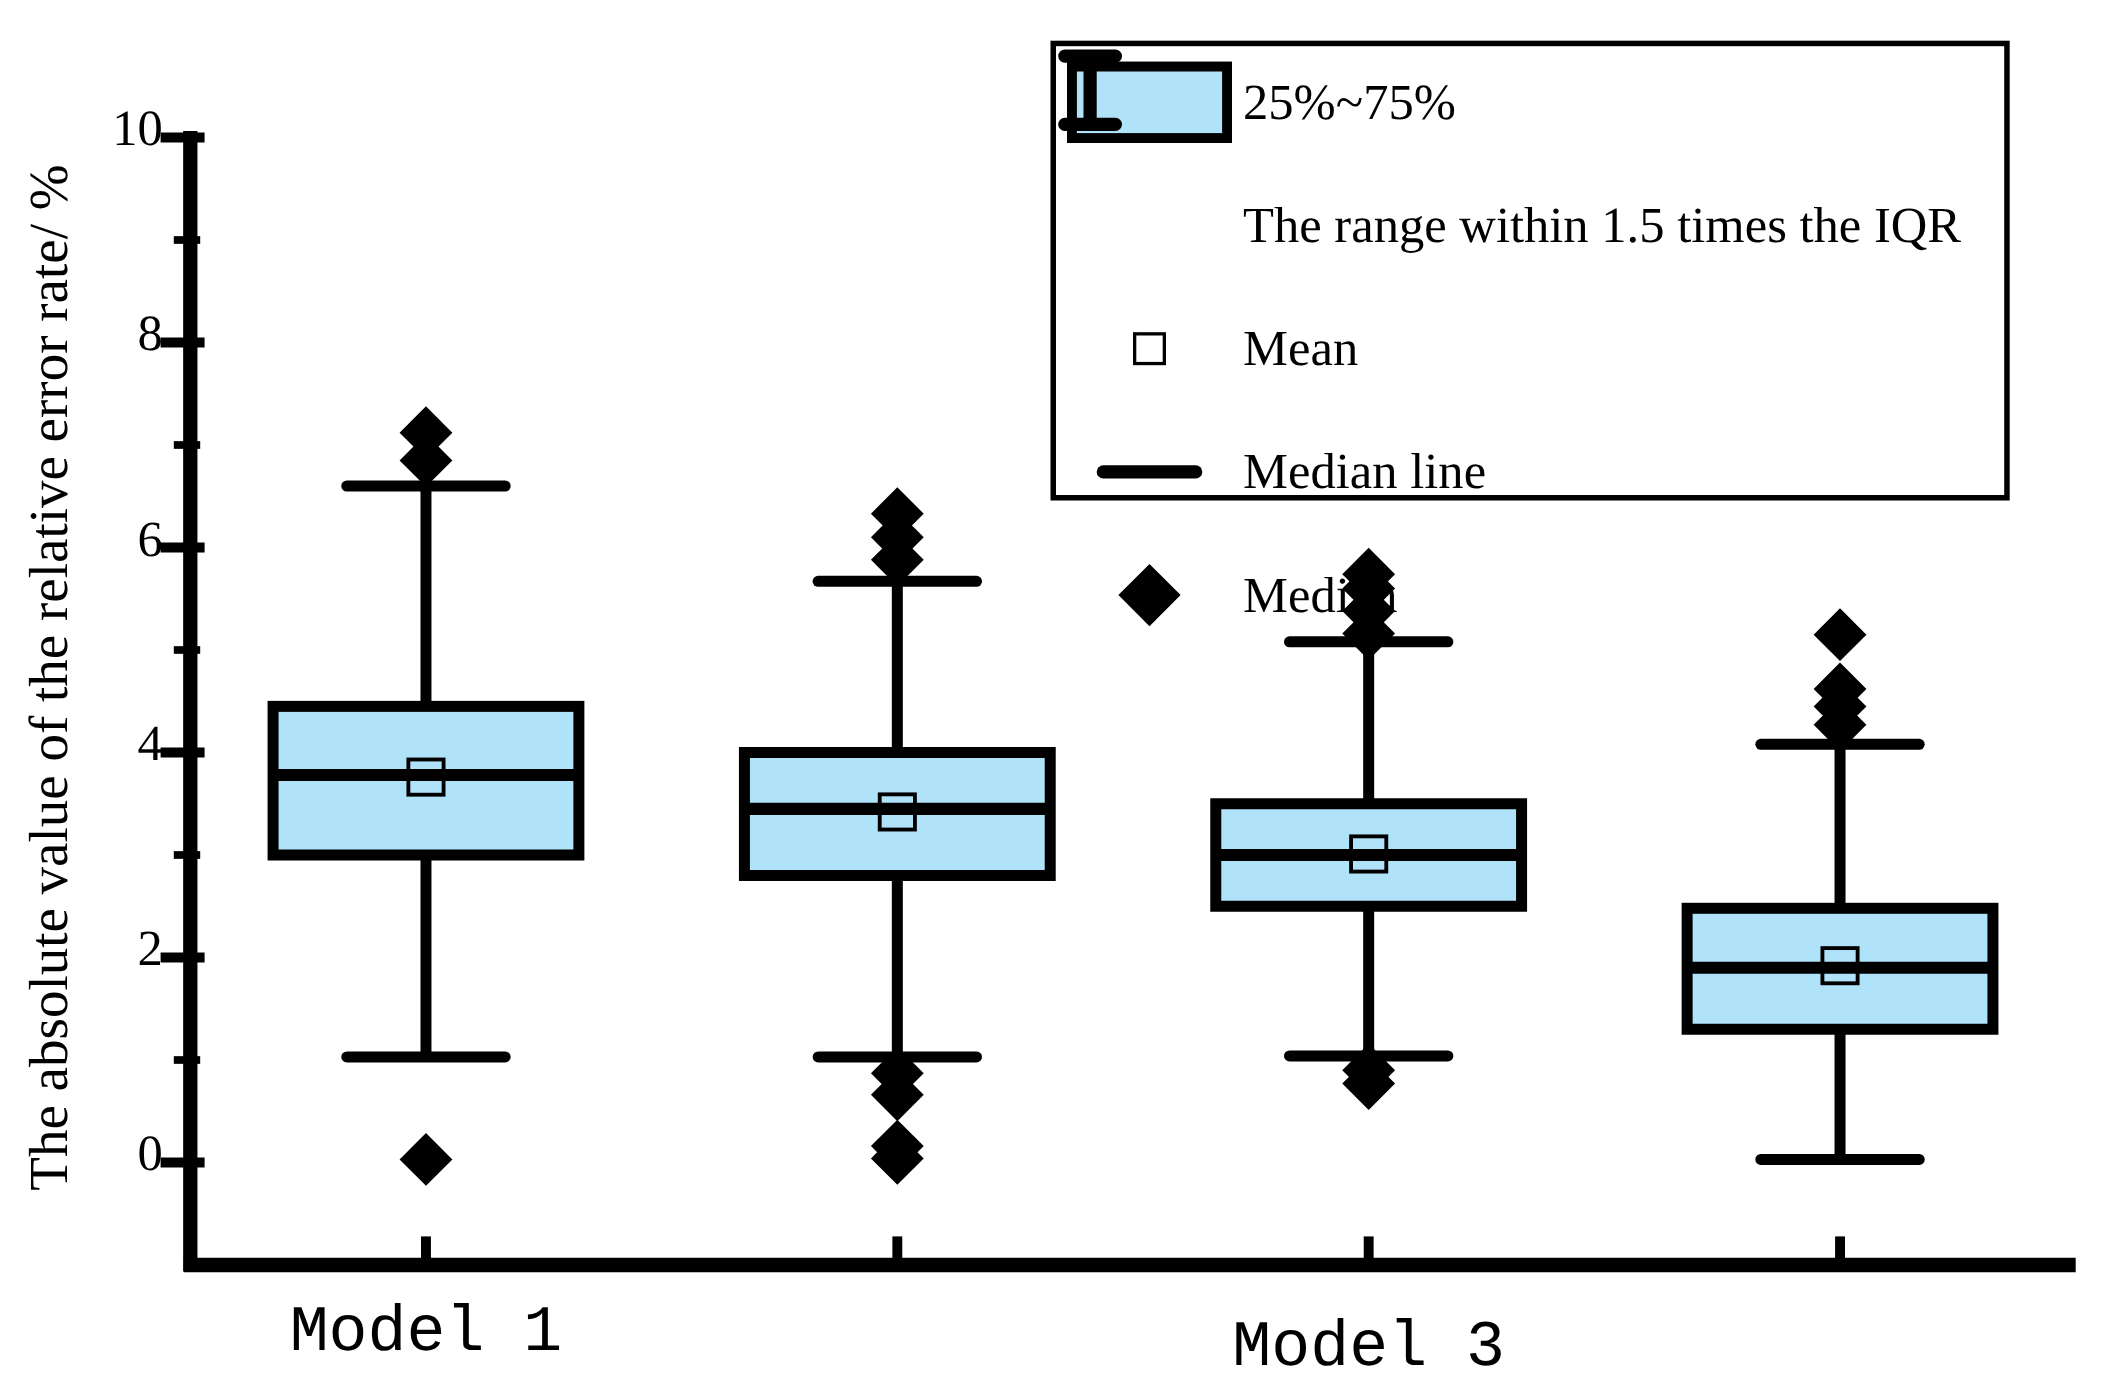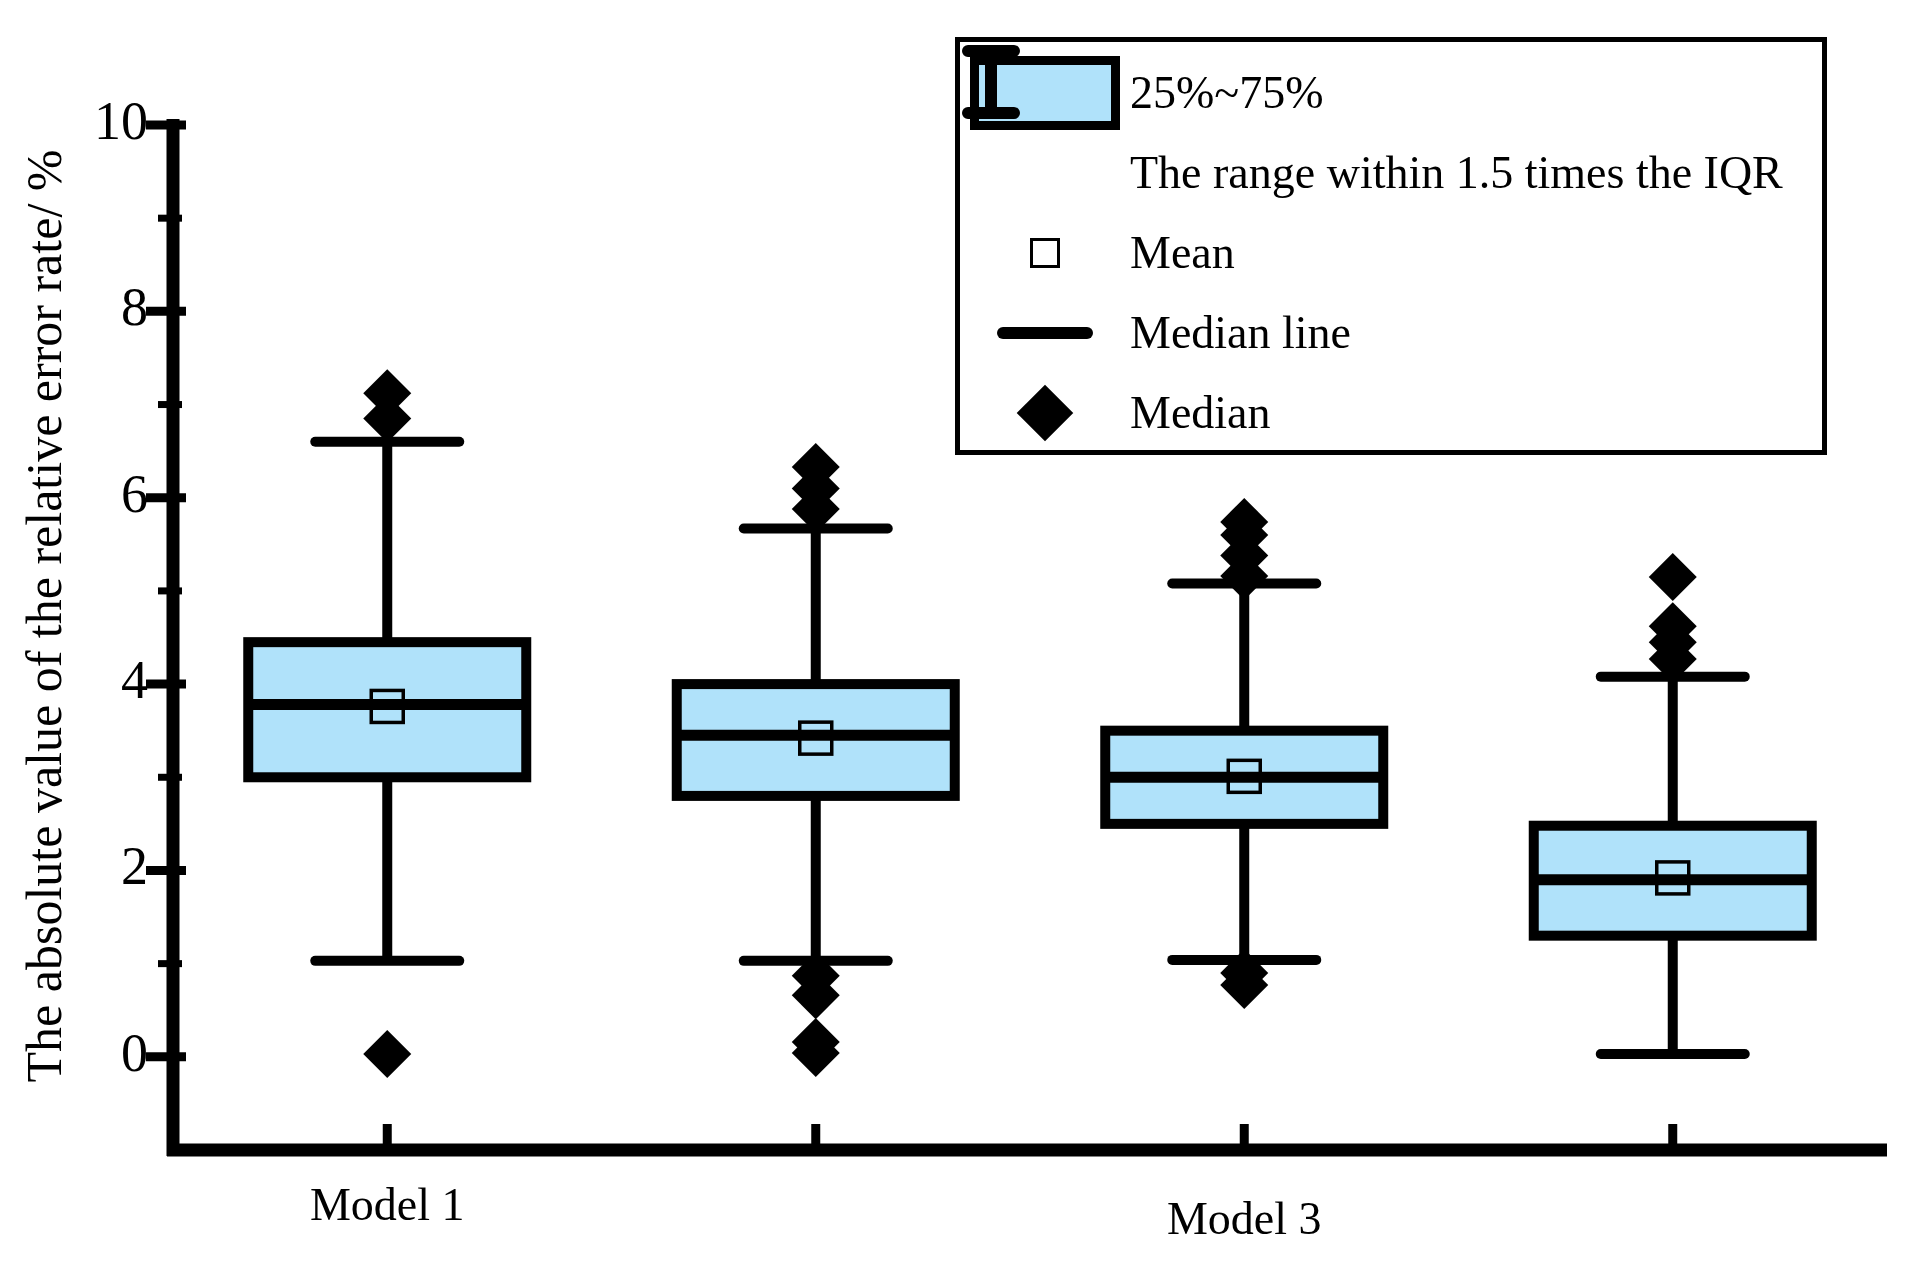--- a/index.html
+++ b/index.html
@@ -1,27 +1,27 @@
 <!DOCTYPE html>
 <html><head>
 <meta charset="utf-8">
 <style>
   html,body{margin:0;padding:0;background:#fff;}
   .fig{position:relative;width:1914px;height:1266px;background:#fff;overflow:hidden;
        font-family:"Liberation Serif","DejaVu Serif",serif;color:#000;}
   .fig svg{position:absolute;left:0;top:0;}
   .y-title{position:absolute;white-space:nowrap;font-size:50px;
            transform:translate(-50%,-50%) rotate(-90deg);transform-origin:center;}
-  .ytick-label{position:absolute;width:120px;text-align:right;font-size:54px;line-height:1;}
-  .xcat-label{position:absolute;font-size:46px;line-height:1;white-space:nowrap;
-              font-family:Liberation Serif, serif;
+  .ytick-label{position:absolute;width:120px;text-align:right;font-size:46px;line-height:1;}
+  .xcat-label{position:absolute;font-size:59px;line-height:1;white-space:nowrap;
+              font-family:Liberation Mono, monospace;
               transform:translateX(-50%);}
   .legend{position:absolute;left:955px;top:37px;width:872px;height:418px;
           border:5px solid #000;background:#fff;box-sizing:border-box;
-          display:flex;flex-direction:column;padding-top:11px;}
+          display:flex;flex-direction:column;padding-top:11px;gap:32px;}
   .legend-row{display:flex;align-items:center;height:80px;flex:0 0 80px;}
   .legend-icon-cell{width:170px;display:flex;justify-content:center;align-items:center;}
   .legend-label{font-size:46px;line-height:1;white-space:nowrap;}
   .icon-iqr-box{width:150px;height:74px;background:var(--boxfill);border:9px solid #000;box-sizing:border-box;}
   .icon-median{width:96px;height:12px;background:#000;border-radius:6px;}
   .icon-mean{width:30px;height:30px;border:3px solid #000;background:transparent;box-sizing:border-box;}
   .icon-outlier{width:40px;height:40px;background:#000;transform:rotate(45deg);}
 </style>
 </head>
 <body>

